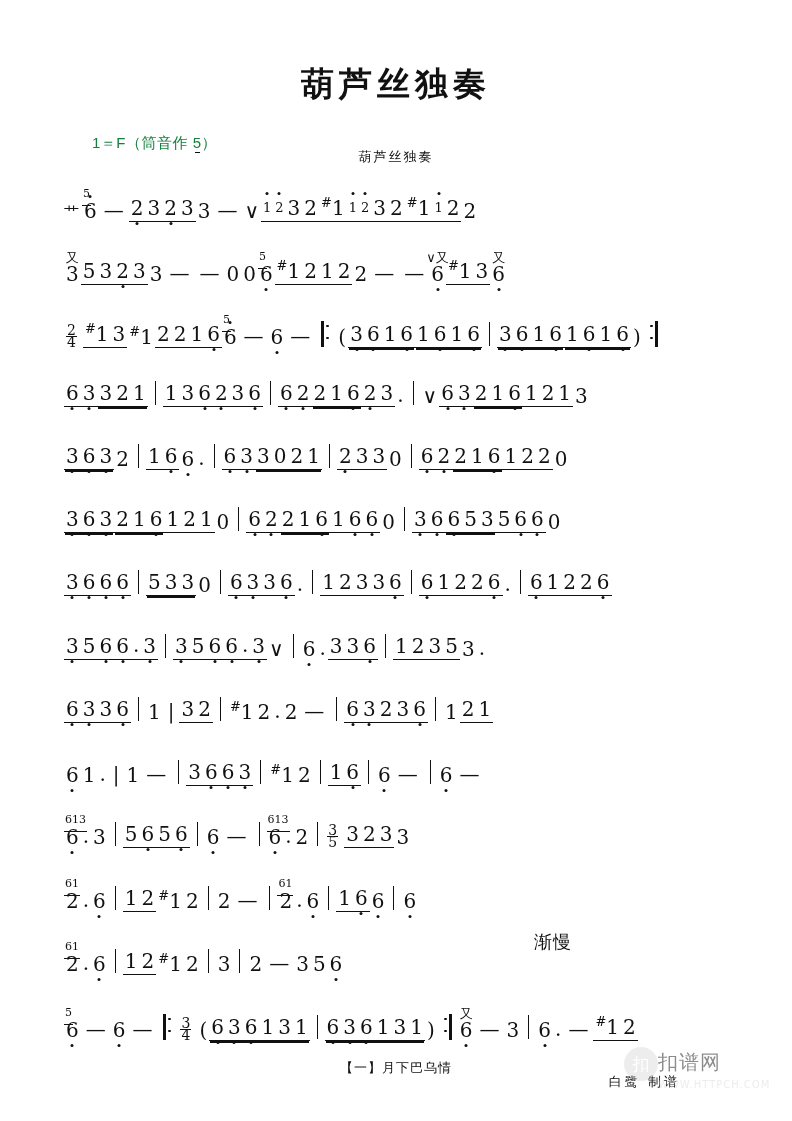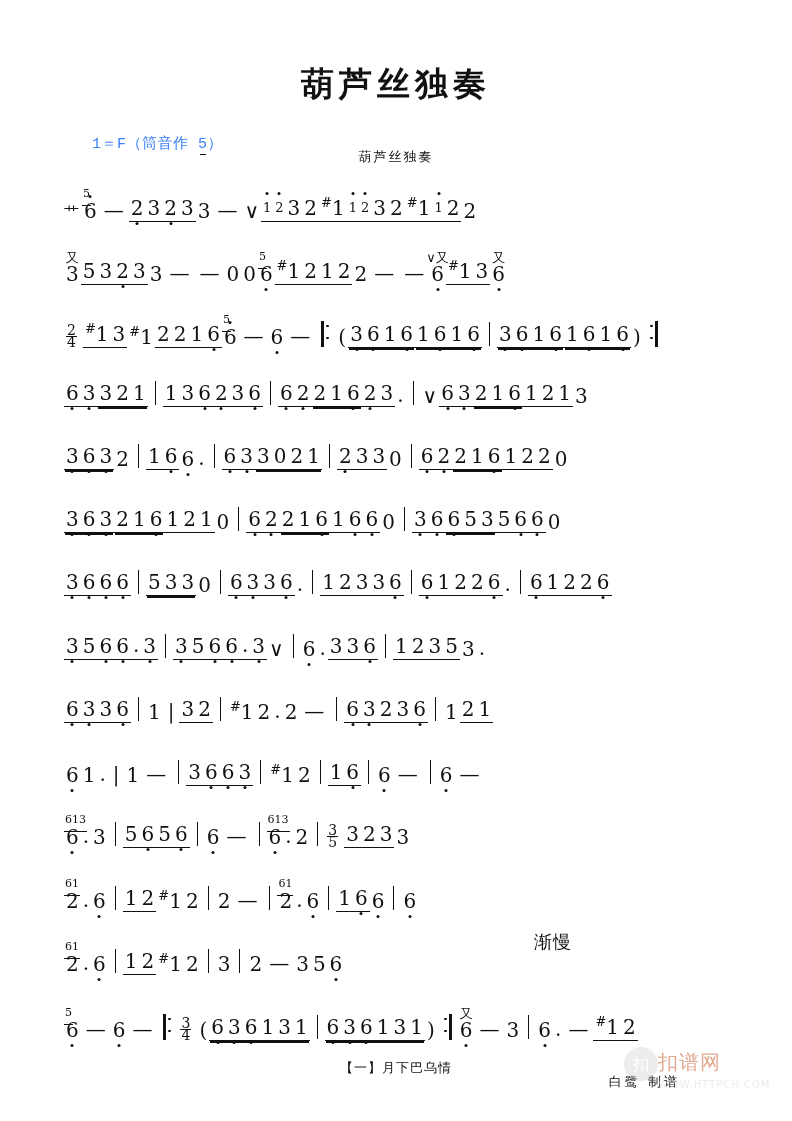--- a/index.html
+++ b/index.html
@@ -57,24 +57,24 @@
     line-height: 22px;
     font-weight: bold;
     color: #111;
   }
   .credit-line { white-space: nowrap; letter-spacing: 2px; }
 
   .keysig {
     position: absolute;
     top: 134px;
     left: 92px;
-    font-family: Liberation Mono, monospace;
+    font-family: Liberation Sans, sans-serif;
     font-size: 15px;
     letter-spacing: 0.5px;
-    color: #3b82f6;
+    color: #15803d;
   }
   .keysig .under5 {
     position: relative;
     display: inline-block;
   }
   .keysig .under5::after {
     content: "";
     position: absolute;
     left: 2px; right: 2px;
     bottom: -2px;
@@ -253,21 +253,21 @@
     font-size: 17px;
     text-align: center;
     line-height: 34px;
     font-family: "DejaVu Sans", sans-serif;
   }
   .wm-main {
     position: absolute;
     left: 34px; top: 4px;
     font-family: "DejaVu Sans", sans-serif;
     font-size: 20px;
-    color: #c2410c;
+    color: #000000;
     letter-spacing: 1px;
   }
   .wm-sub {
     position: absolute;
     left: 34px; top: 34px;
     font-family: "DejaVu Sans", sans-serif;
     font-size: 10px;
     color: #d5d5d5;
     letter-spacing: 1px;
   }

